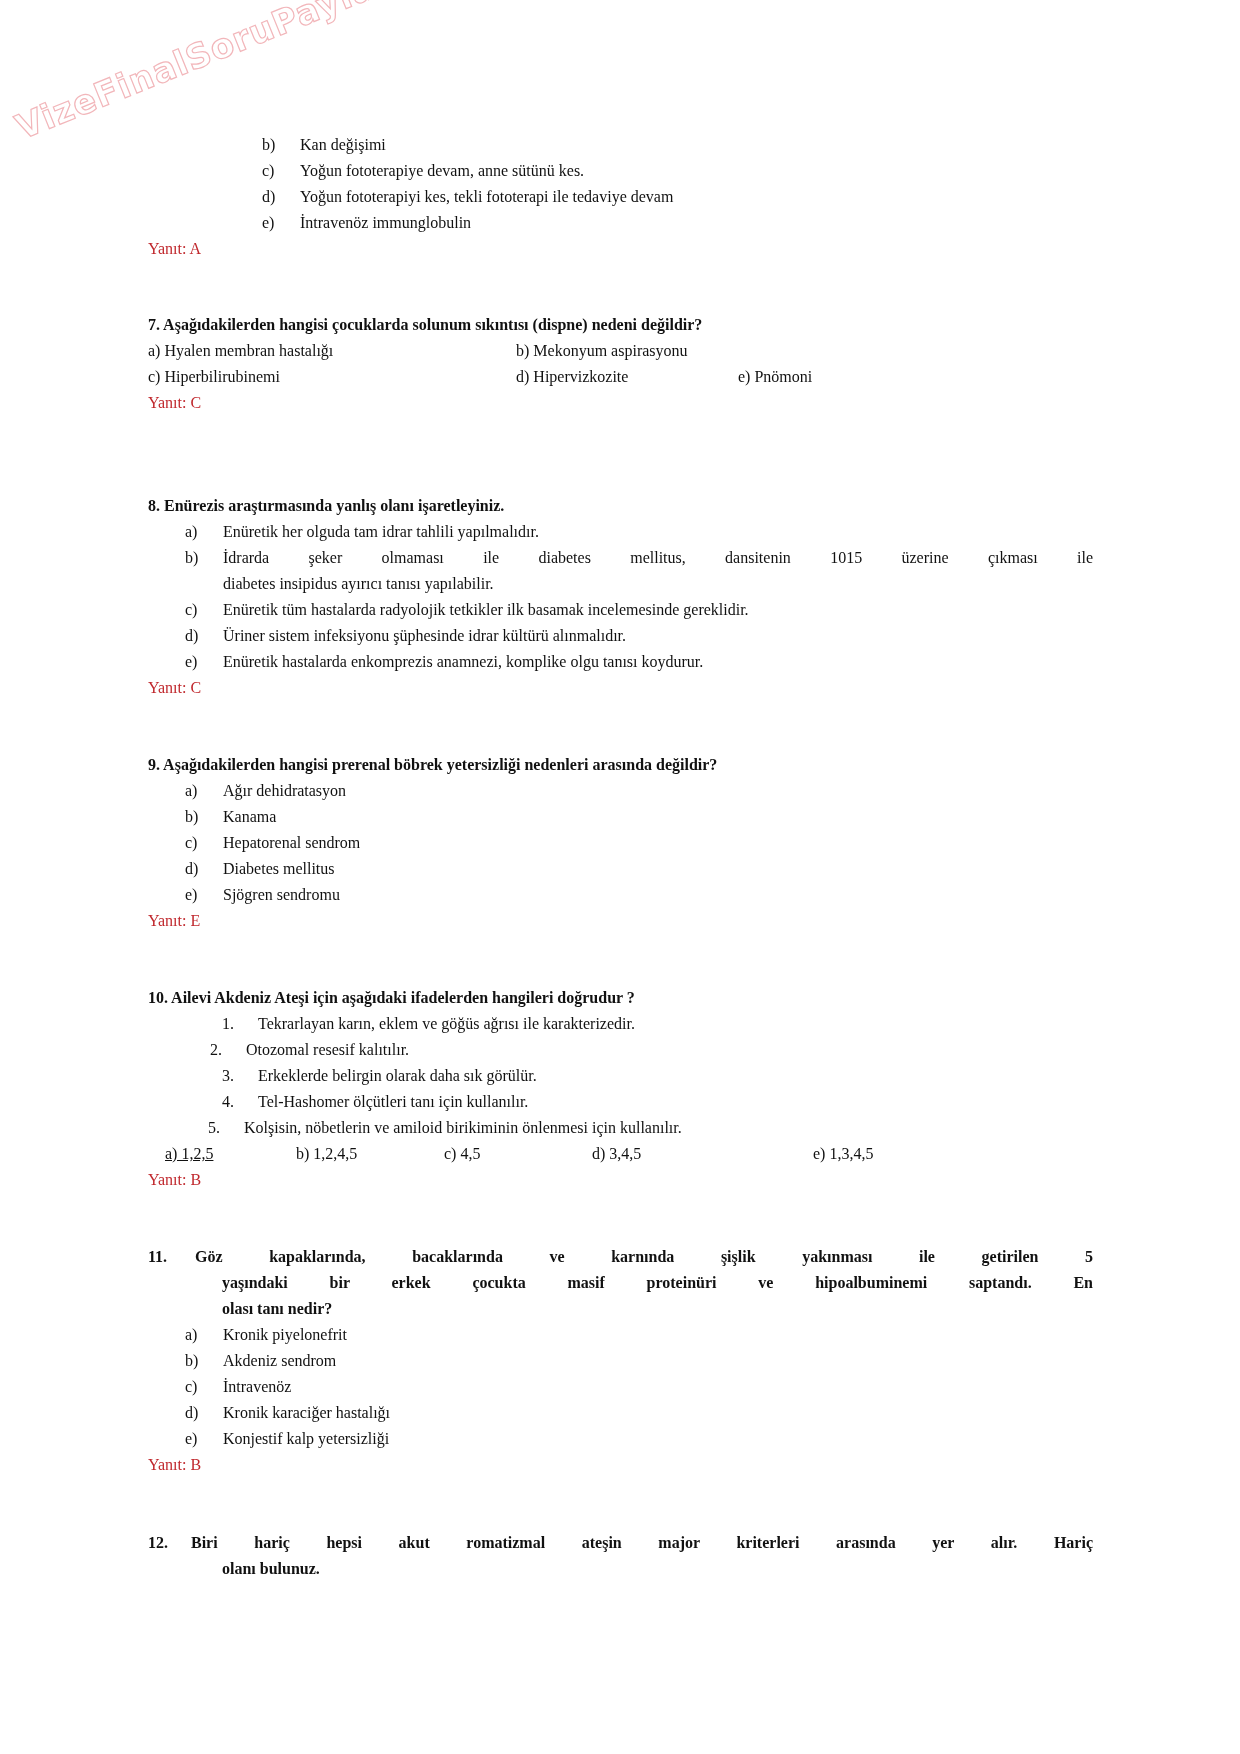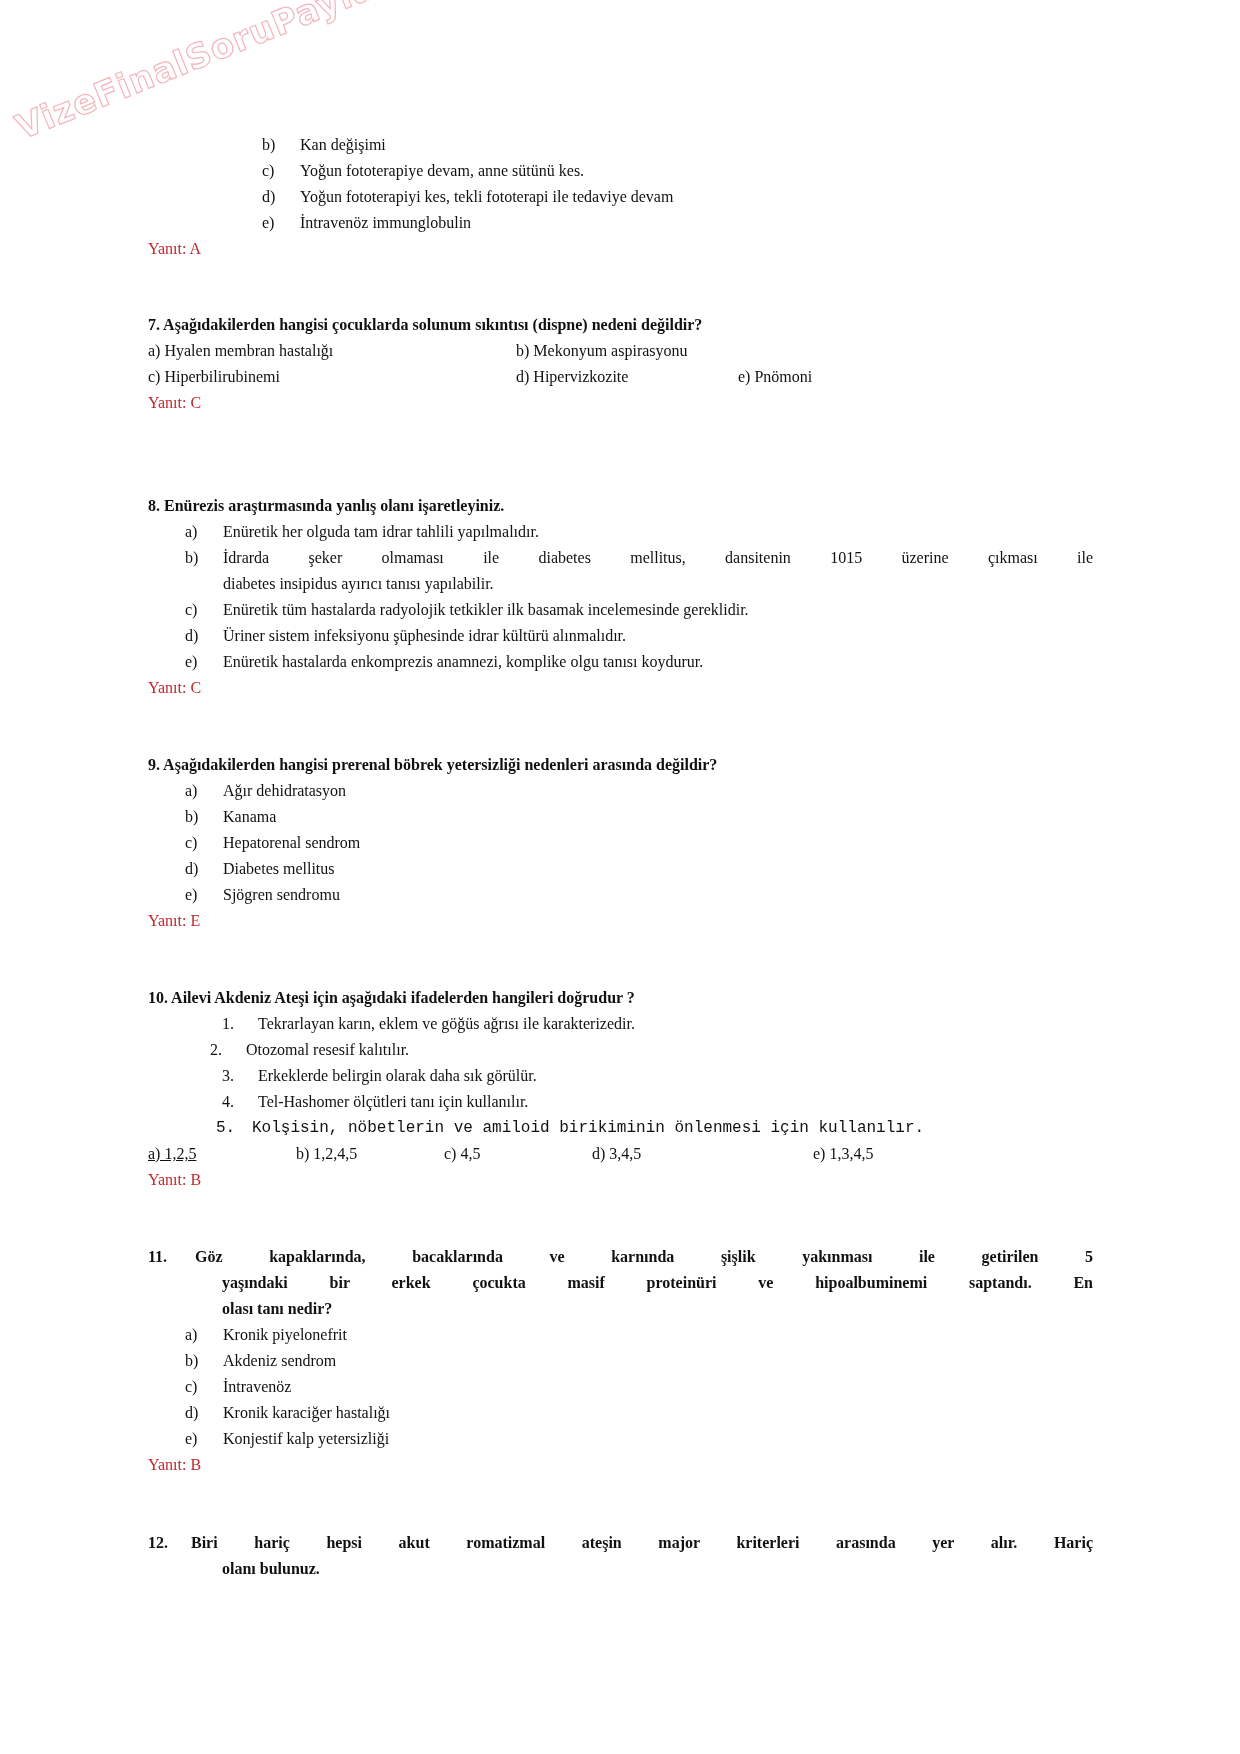--- a/index.html
+++ b/index.html
@@ -58,22 +58,22 @@
   <div class="line" style="left:185px;top:882px;"><span class="lbl">e)</span><span>Sjögren sendromu</span></div>
   <div class="line answer" style="left:148px;top:908px;">Yanıt: E</div>
 </div>
 
 <div>
   <div class="line bold" style="left:148px;top:985px;">10. Ailevi Akdeniz Ateşi için aşağıdaki ifadelerden hangileri doğrudur ?</div>
   <div class="line" style="left:222px;top:1011px;"><span class="numlbl">1.</span><span>Tekrarlayan karın, eklem ve göğüs ağrısı ile karakterizedir.</span></div>
   <div class="line" style="left:210px;top:1037px;"><span class="numlbl">2.</span><span>Otozomal resesif kalıtılır.</span></div>
   <div class="line" style="left:222px;top:1063px;"><span class="numlbl">3.</span><span>Erkeklerde belirgin olarak daha sık görülür.</span></div>
   <div class="line" style="left:222px;top:1089px;font-family:Liberation Serif, serif;"><span class="numlbl">4.</span><span>Tel-Hashomer ölçütleri tanı için kullanılır.</span></div>
-  <div class="line" style="left:216px;top:1115px;font-family:Liberation Mono, monospace;"><span class="numlbl">5.</span><span>Kolşisin, nöbetlerin ve amiloid birikiminin önlenmesi için kullanılır.</span></div>
-  <div class="line" style="left:148px;top:1141px;text-decoration:underline;">a) 1,2,5</div>
+  <div class="line" style="left:208px;top:1115px;"><span class="numlbl">5.</span><span>Kolşisin, nöbetlerin ve amiloid birikiminin önlenmesi için kullanılır.</span></div>
+  <div class="line" style="left:165px;top:1141px;text-decoration:underline;">a) 1,2,5</div>
   <div class="line" style="left:296px;top:1141px;">b) 1,2,4,5</div>
   <div class="line" style="left:444px;top:1141px;">c) 4,5</div>
   <div class="line" style="left:592px;top:1141px;">d) 3,4,5</div>
   <div class="line" style="left:813px;top:1141px;">e) 1,3,4,5</div>
   <div class="line answer" style="left:148px;top:1167px;">Yanıt: B</div>
 </div>
 
 <div>
   <div class="line bold" style="left:148px;top:1244px;">11.</div>
   <div class="line bold justify" style="left:195px;top:1244px;width:898px;">Göz kapaklarında, bacaklarında ve karnında şişlik yakınması ile getirilen 5</div>

